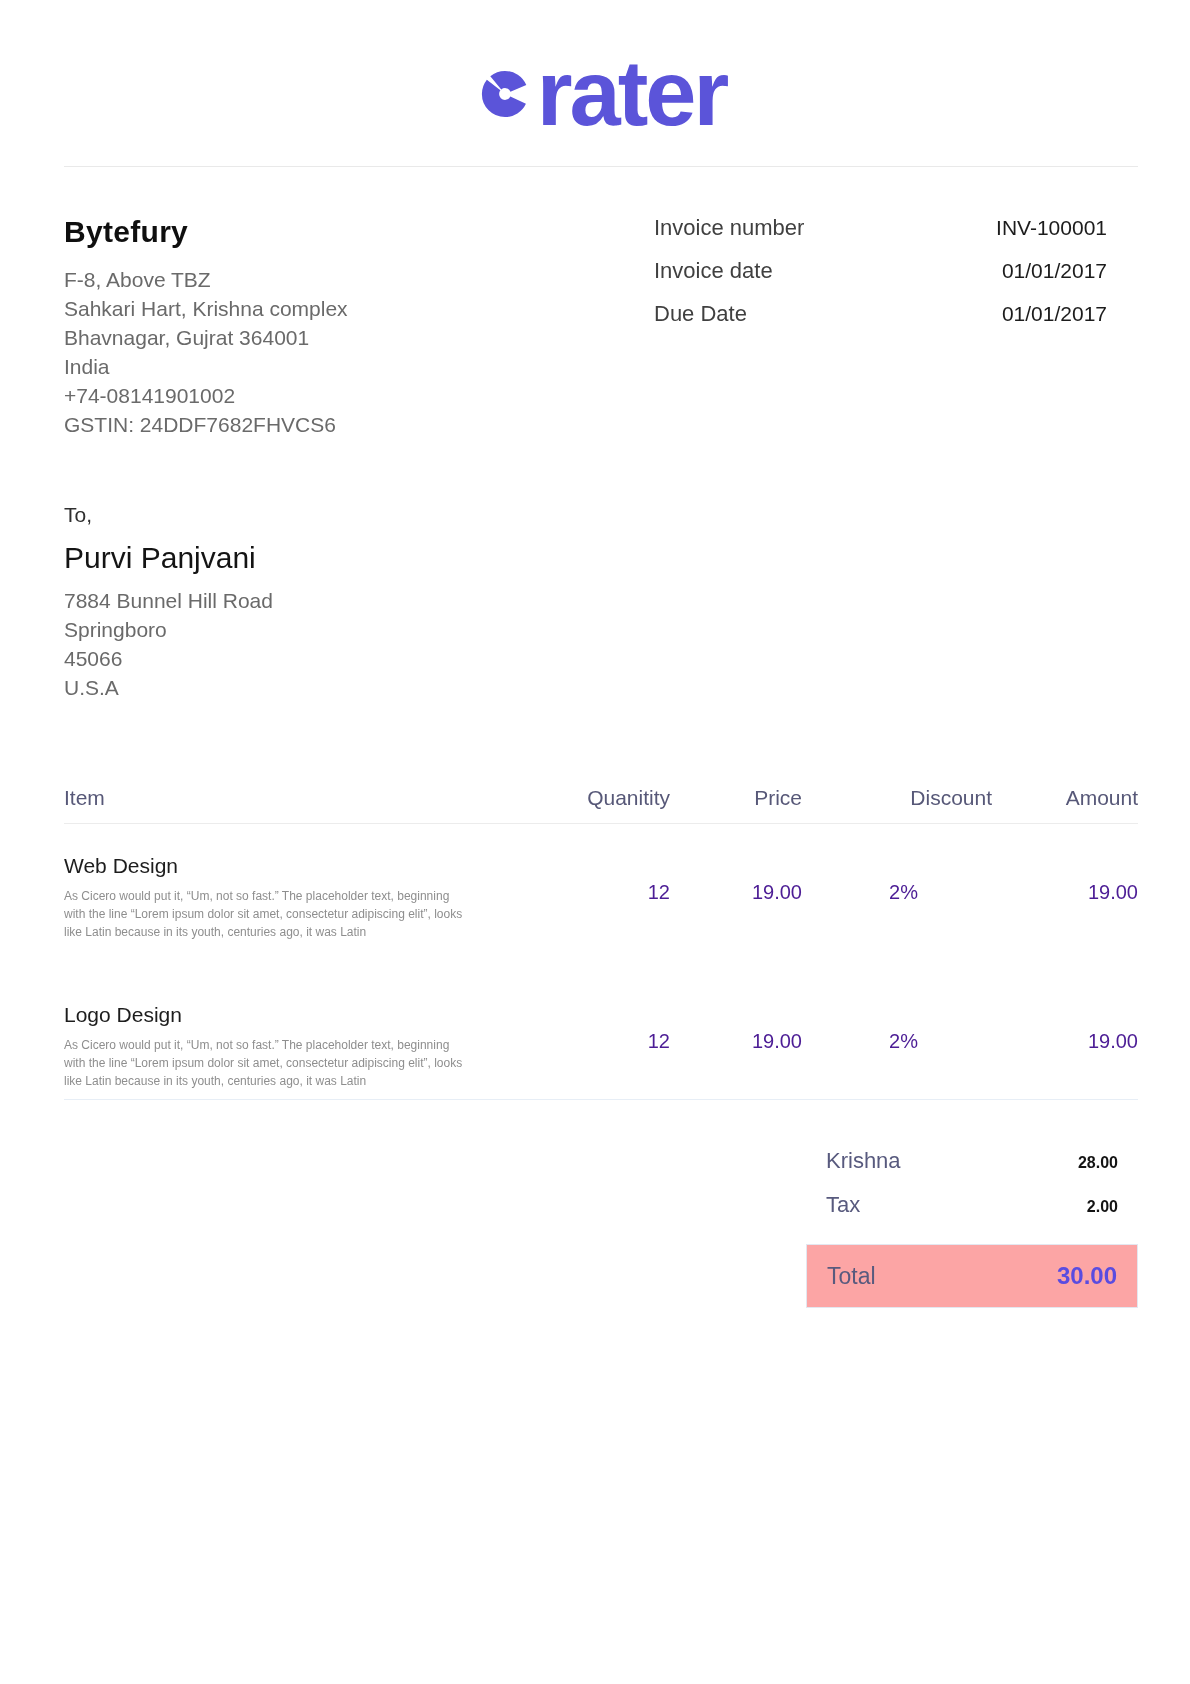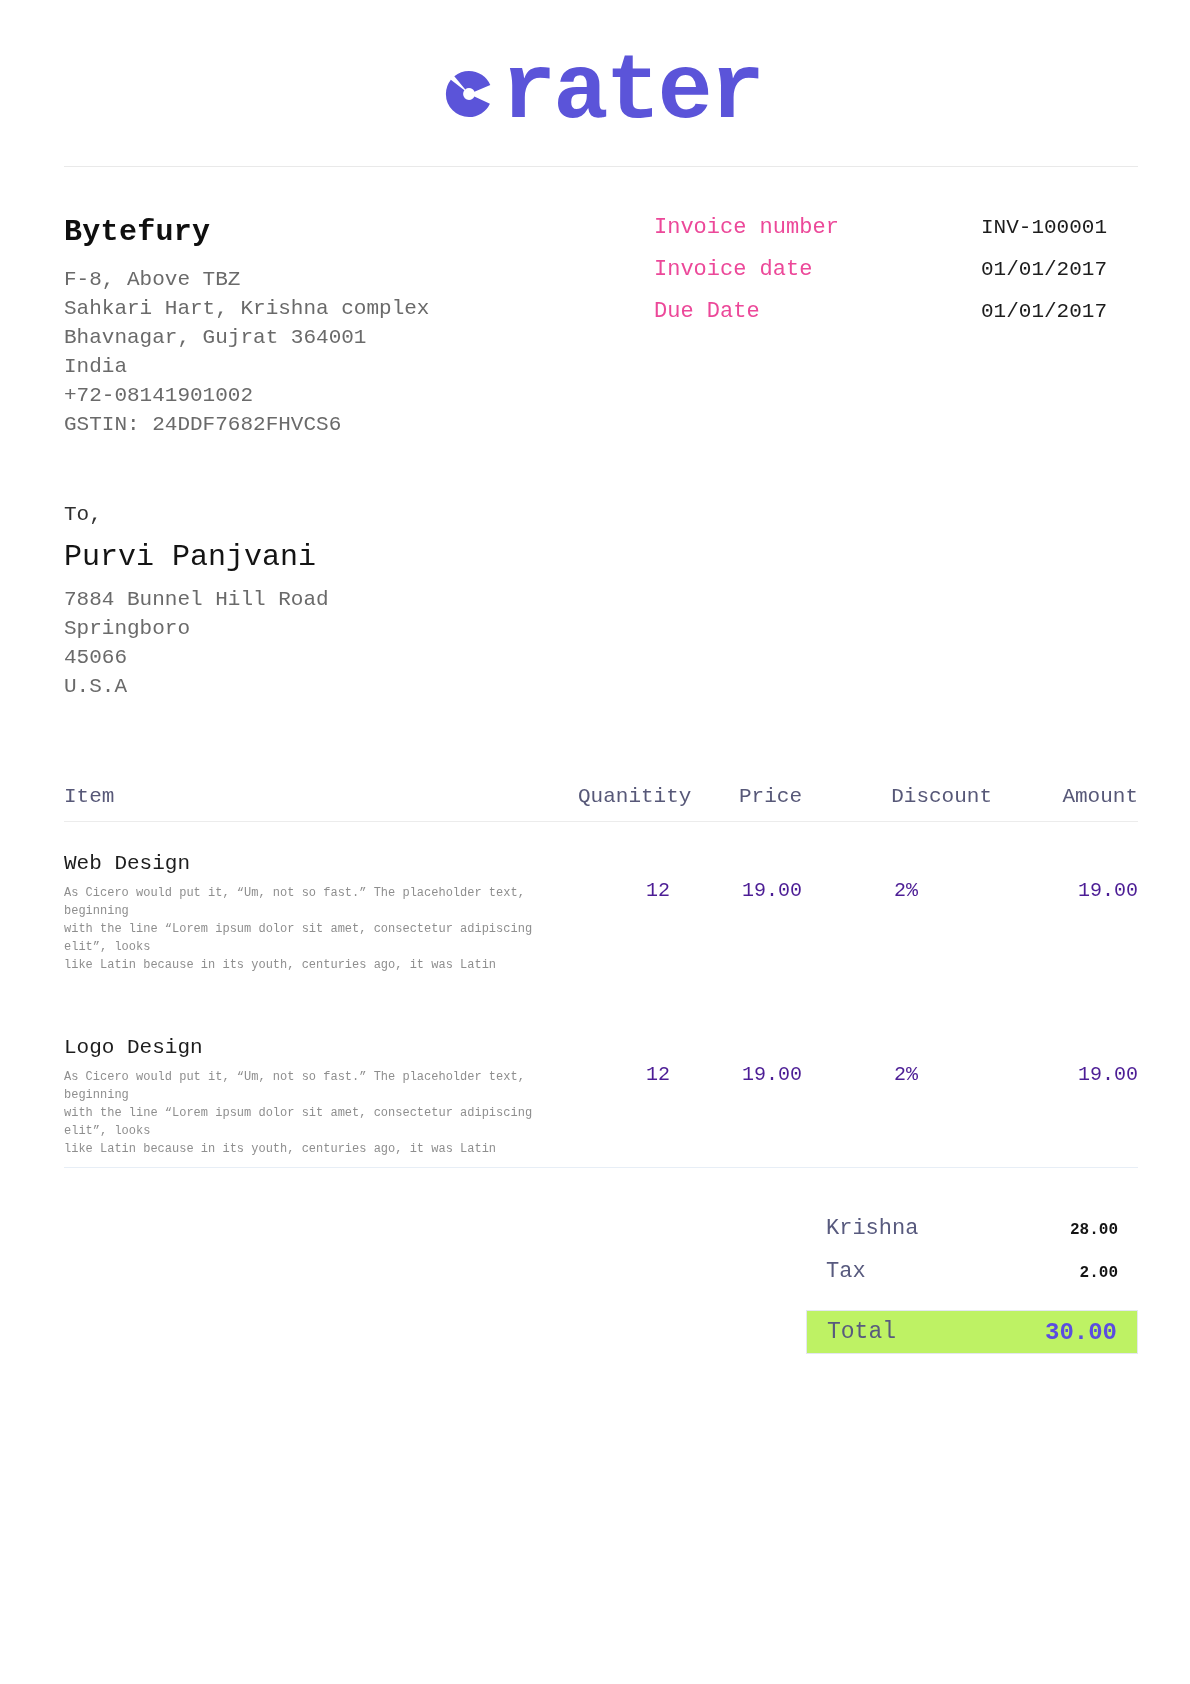--- a/index.html
+++ b/index.html
@@ -1,38 +1,38 @@
 <!DOCTYPE html>
 <html><head>
 <meta charset="utf-8">
 <style>
   * { margin:0; padding:0; box-sizing:border-box; }
   html,body { background:#ffffff; }
   .page {
     width:1190px; height:1684px; background:#fff; position:relative;
-    font-family:Liberation Mono, monospace;
+    font-family:Liberation Sans, sans-serif;
     padding:0 52px 0 64px; overflow:hidden; margin:0 auto;
   }
   
   .logo-row { margin-top:40px; height:86px; display:flex; justify-content:center; align-items:flex-end; }
   .logo { display:flex; align-items:flex-end; color:#5b54d9; }
   .logo-c { width:58px; height:58px; margin-bottom:3px; }
   .logo-rest {
     font-size:92px; line-height:66px; font-weight:700; letter-spacing:-3px; margin-left:3px;
   }
   
   .top-divider { margin-top:40px; border-top:1px solid #e9e9e9; }
   
   .parties { display:flex; margin-top:48px; }
   .company { flex:1; }
   .company-name { font-size:30px; font-weight:700; color:#0f0f0f; letter-spacing:0.3px; }
   .addr { margin-top:16px; font-size:21px; line-height:29px; color:#6a6a6a; white-space:pre-line; }
   .meta { width:484px; }
   .meta-row { display:flex; justify-content:space-between; align-items:baseline; margin-bottom:17px; }
-  .meta-label { font-size:22px; color:#ec4899; }
+  .meta-label { font-size:22px; color:#404040; }
   .meta-value { font-size:21px; color:#1c1c1c; padding-right:31px; }
   
   .bill-to { margin-top:64px; }
   .to-prefix { font-size:21px; color:#2f2f2f; }
   .client-name { margin-top:14px; font-size:30px; color:#141414; }
   .client-addr { margin-top:11px; font-size:21px; line-height:29px; color:#6a6a6a; white-space:pre-line; }
   
   .items { margin-top:84px; }
   .tgrid { display:grid; grid-template-columns:1fr 92px 132px 190px 146px; align-items:start; }
   .th { font-size:21px; color:#575878; text-align:right; }
@@ -44,21 +44,21 @@
   .item-name { font-size:21px; color:#1d1d1d; }
   .item-desc { margin-top:9px; font-size:12px; line-height:18px; color:#8e8e8e; white-space:pre-line; max-width:500px; }
   .row-space { height:32px; }
   .items-divider { margin-top:9px; border-top:1px solid #e7eef6; }
   
   .totals { margin-top:48px; width:332px; margin-left:auto; }
   .tot-row { display:flex; justify-content:space-between; align-items:baseline; padding:0 20px; margin-bottom:18px; }
   .tot-label { font-size:22px; color:#585a7e; }
   .tot-value { font-size:16px; font-weight:700; color:#141414; }
   .total-box {
-    margin-top:26px; height:44px; border:1px solid #e3e7f0; background:#bef264;
+    margin-top:26px; height:64px; border:1px solid #e3e7f0; background:#fca5a5;
     display:flex; justify-content:space-between; align-items:center; padding:0 20px;
   }
   .total-box .tot-label { font-size:23px; }
   .grand-total { font-size:24px; font-weight:700; color:#5a4ce0; }
 </style>
 </head>
 <body>
 
 <div class="page">
 
@@ -73,21 +73,21 @@
 
   <div class="top-divider"></div>
 
   <div class="parties">
     <div class="company">
       <div class="company-name">Bytefury</div>
       <div class="addr">F-8, Above TBZ
 Sahkari Hart, Krishna complex
 Bhavnagar, Gujrat 364001
 India
-+72-08141901002
++74-08141901002
 GSTIN: 24DDF7682FHVCS6</div>
     </div>
     <div class="meta">
       <div class="meta-row">
         <span class="meta-label">Invoice number</span>
         <span class="meta-value">INV-100001</span>
       </div>
       <div class="meta-row">
         <span class="meta-label">Invoice date</span>
         <span class="meta-value">01/01/2017</span>

